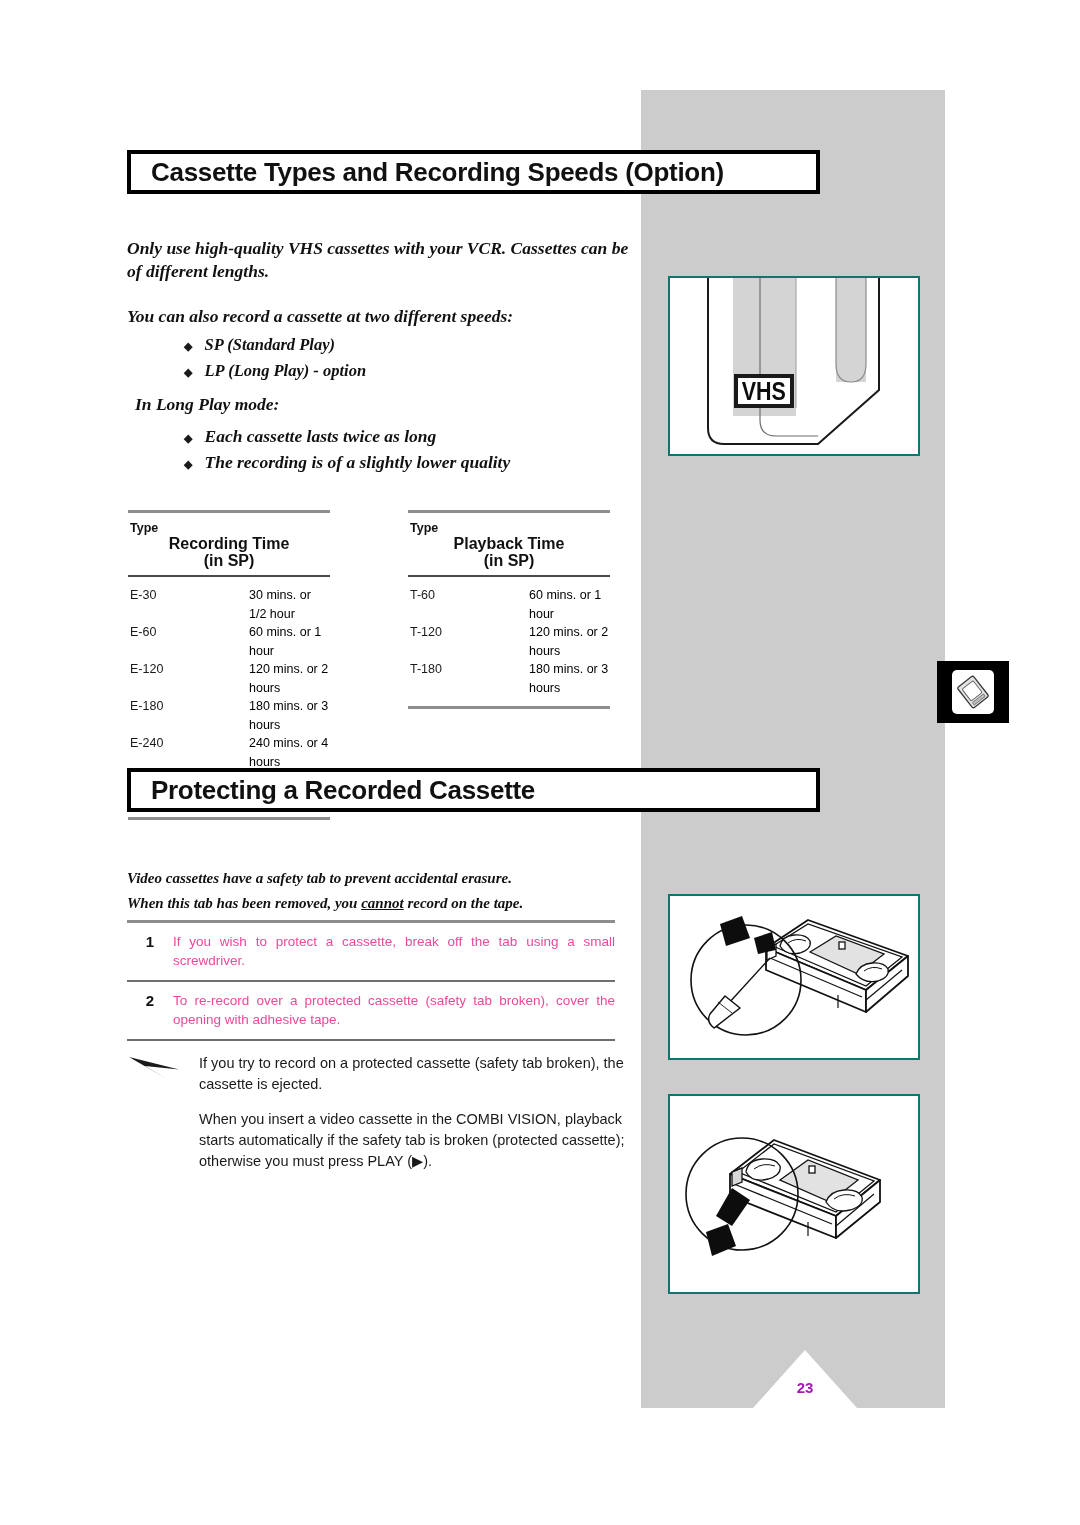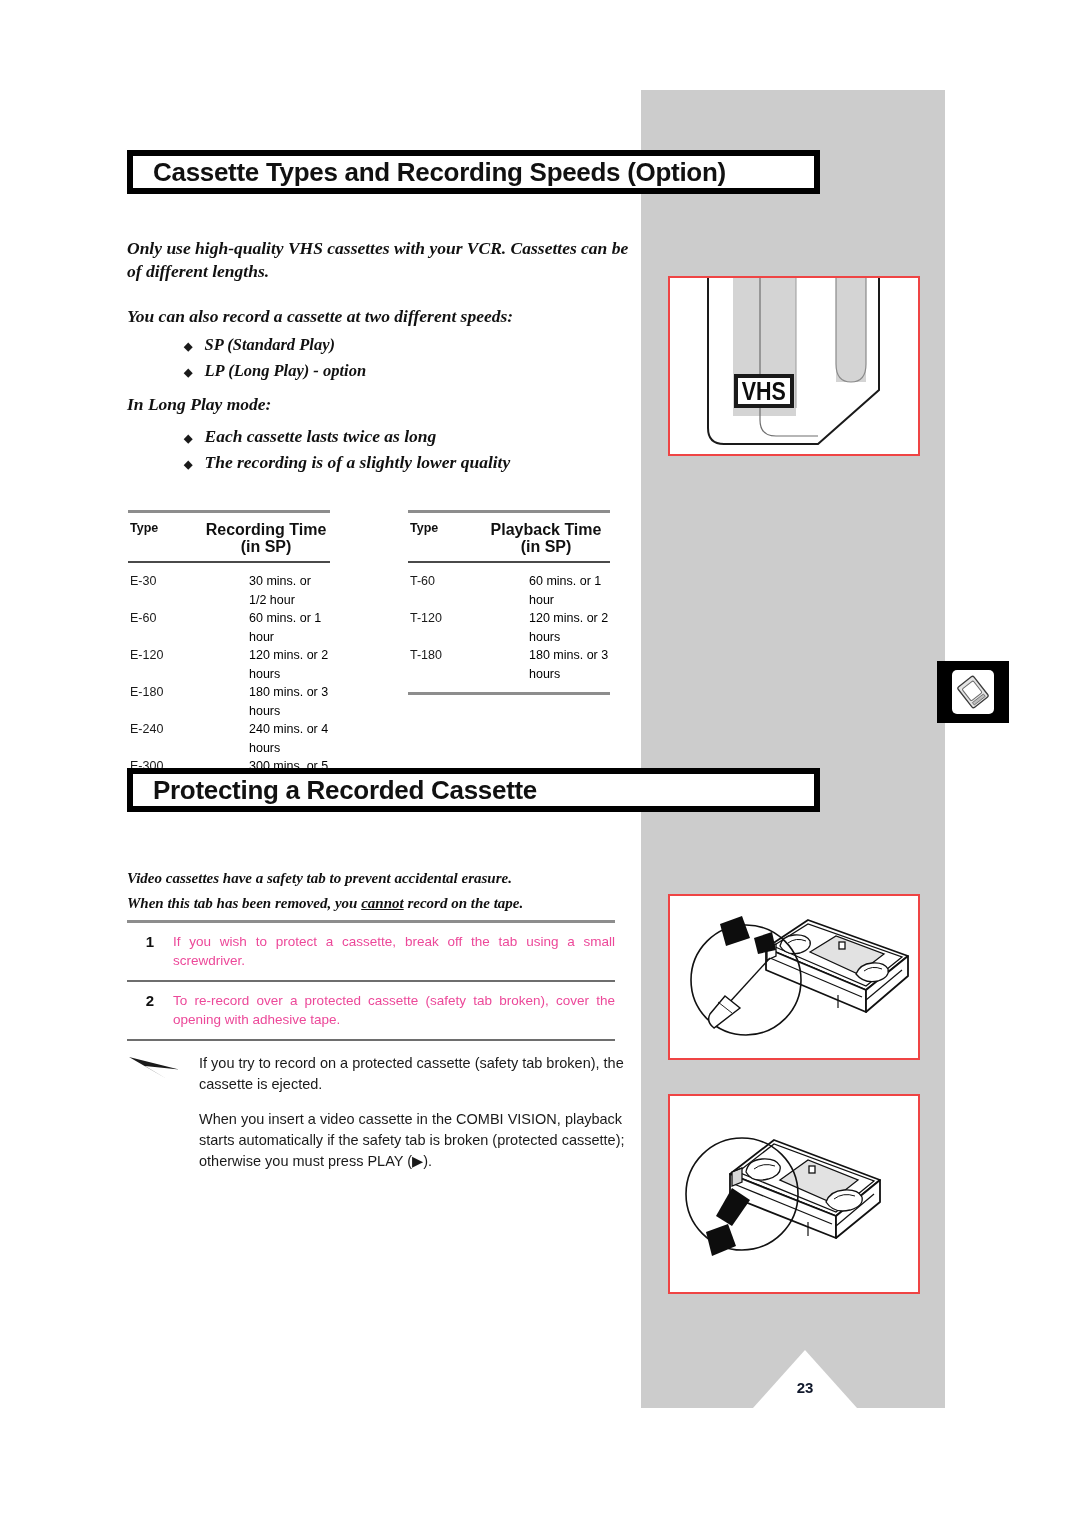--- a/index.html
+++ b/index.html
@@ -43,29 +43,29 @@
     border-bottom: 58px solid #ffffff;
   }
   .page-number {
     position: absolute;
     left: 112px;
     bottom: 12px;
     width: 104px;
     text-align: center;
     font-size: 15px;
     font-weight: bold;
-    color: #0f172a;
+    color: #a21caf;
     font-family: "Liberation Sans", sans-serif;
   }
 
   
   .title-bar {
     position: absolute;
     background: #ffffff;
-    border: 6px solid #000000;
+    border: 4px solid #000000;
     box-sizing: border-box;
     display: flex;
     align-items: center;
   }
   .title-bar .title-text {
     font-family: "Liberation Sans", sans-serif;
     font-weight: bold;
     font-size: 26px;
     letter-spacing: -0.3px;
     color: #111111;
@@ -85,21 +85,21 @@
   }
   #intro-1 {
     left: 127px; top: 237px; width: 515px;
     font-size: 17.5px; line-height: 23px;
   }
   #intro-2 {
     left: 127px; top: 305px; width: 515px;
     font-size: 17.5px; line-height: 23px;
   }
   #lp-mode-heading {
-    left: 127px; top: 393px; width: 515px;
+    left: 135px; top: 393px; width: 515px;
     font-size: 17.5px; line-height: 23px;
   }
   #protect-intro {
     left: 127px; top: 866px; width: 515px;
     font-size: 15px; line-height: 25px;
   }
   #protect-intro u { text-decoration: underline; }
 
   .bullet-list {
     position: absolute;
@@ -148,20 +148,21 @@
     height: 2px;
     background: #4a4a4a;
   }
   .spec-table .rule-bottom {
     height: 3px;
     background: #8d8d8d;
   }
   .thead-row {
     display: flex;
     padding: 8px 0 6px 0;
+    flex-direction: column;
   }
   .thead-row .col-type {
     width: 72px;
     text-align: left;
     padding-left: 2px;
     font-size: 12.5px;
     font-weight: bold;
     color: #111111;
   }
   .thead-row .col-time {
@@ -246,21 +247,21 @@
     line-height: 21px;
     color: #1a1a1a;
   }
   .note-body p { margin: 0 0 14px 0; }
   .note-body p:last-child { margin-bottom: 0; }
 
   
   .illus-box {
     position: absolute;
     background: #ffffff;
-    border: 2px solid #ef4444;
+    border: 2px solid #0f766e;
     box-sizing: border-box;
     overflow: hidden;
   }
   #illus-vhs   { left: 668px; top: 276px; width: 252px; height: 180px; }
   #illus-break { left: 668px; top: 894px; width: 252px; height: 166px; }
   #illus-tab   { left: 668px; top: 1094px; width: 252px; height: 200px; }
 
   
   #side-icon {
     position: absolute;

